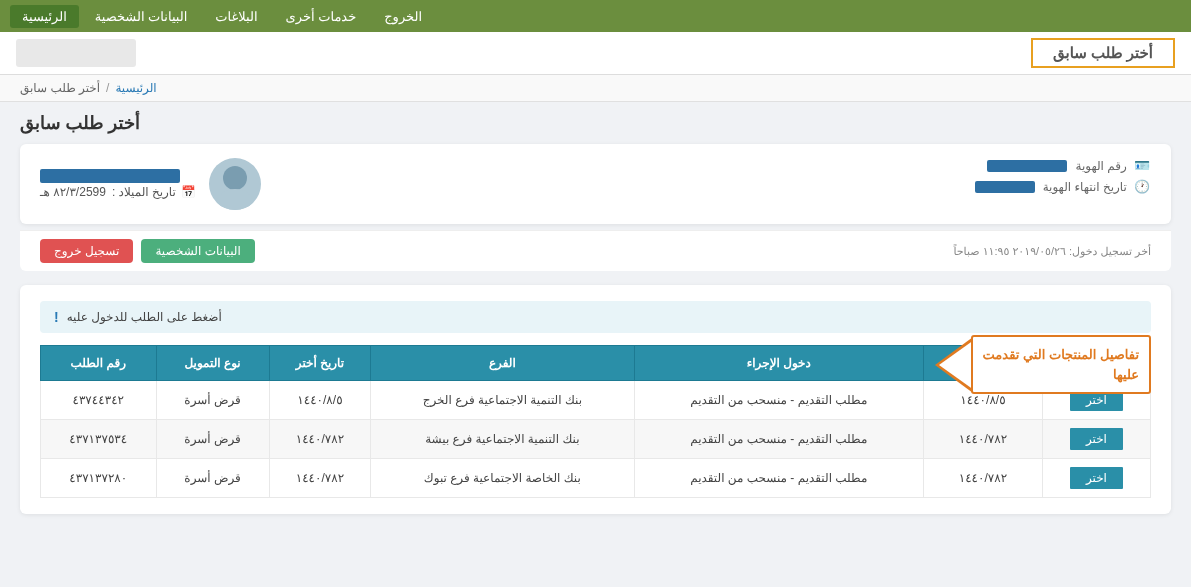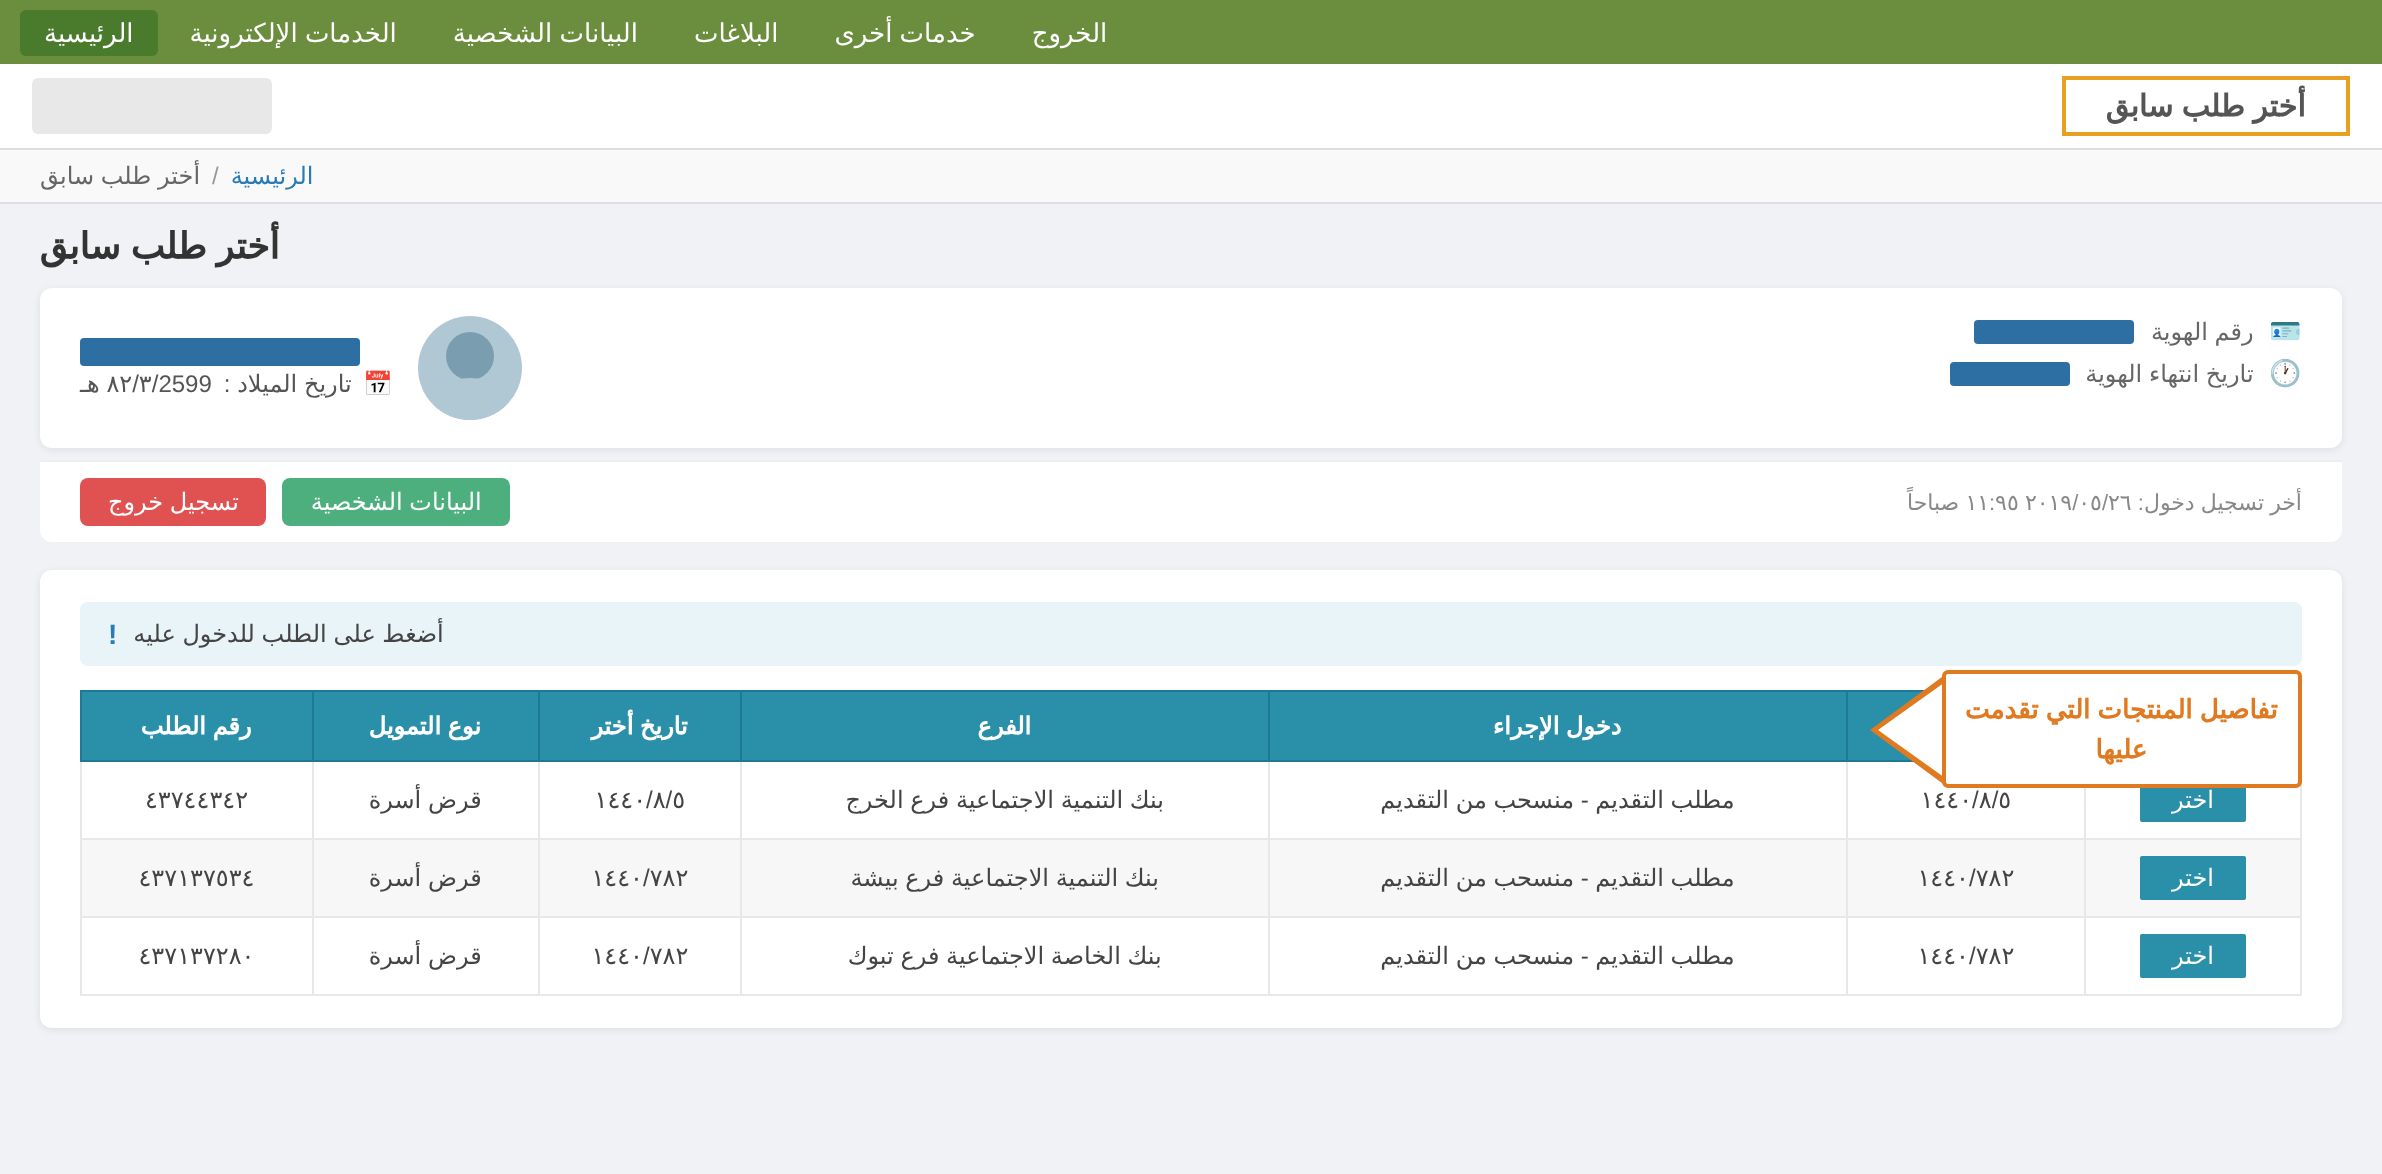--- a/index.html
+++ b/index.html
@@ -227,21 +227,20 @@
       gap: 0;
       z-index: 5;
     }
     .callout-box {
       border: 2px solid #e07a20;
       color: #e07a20;
       background: #fff;
       padding: 8px 10px;
       font-size: 13px;
       font-weight: bold;
-      text-align: center;
       line-height: 1.5;
       border-radius: 3px;
       white-space: nowrap;
       z-index: 2;
     }
     .callout-arrow {
       width: 0;
       height: 0;
       border-top: 28px solid transparent;
       border-bottom: 28px solid transparent;
@@ -318,21 +317,20 @@
       border-radius: 1px;
       cursor: pointer;
       font-size: 12px;
     }
   </style>
 </head>
 <body>
 
 <nav class="top-nav">
   <a class="active">الرئيسية</a>
-  <a>الخدمات الإلكترونية</a>
   <a>البيانات الشخصية</a>
   <a>البلاغات</a>
   <a>خدمات أخرى</a>
   <a>الخروج</a>
 </nav>
 
 <div class="page-wrapper">
 
   <div class="header-area">
     <div class="header-title-box">

